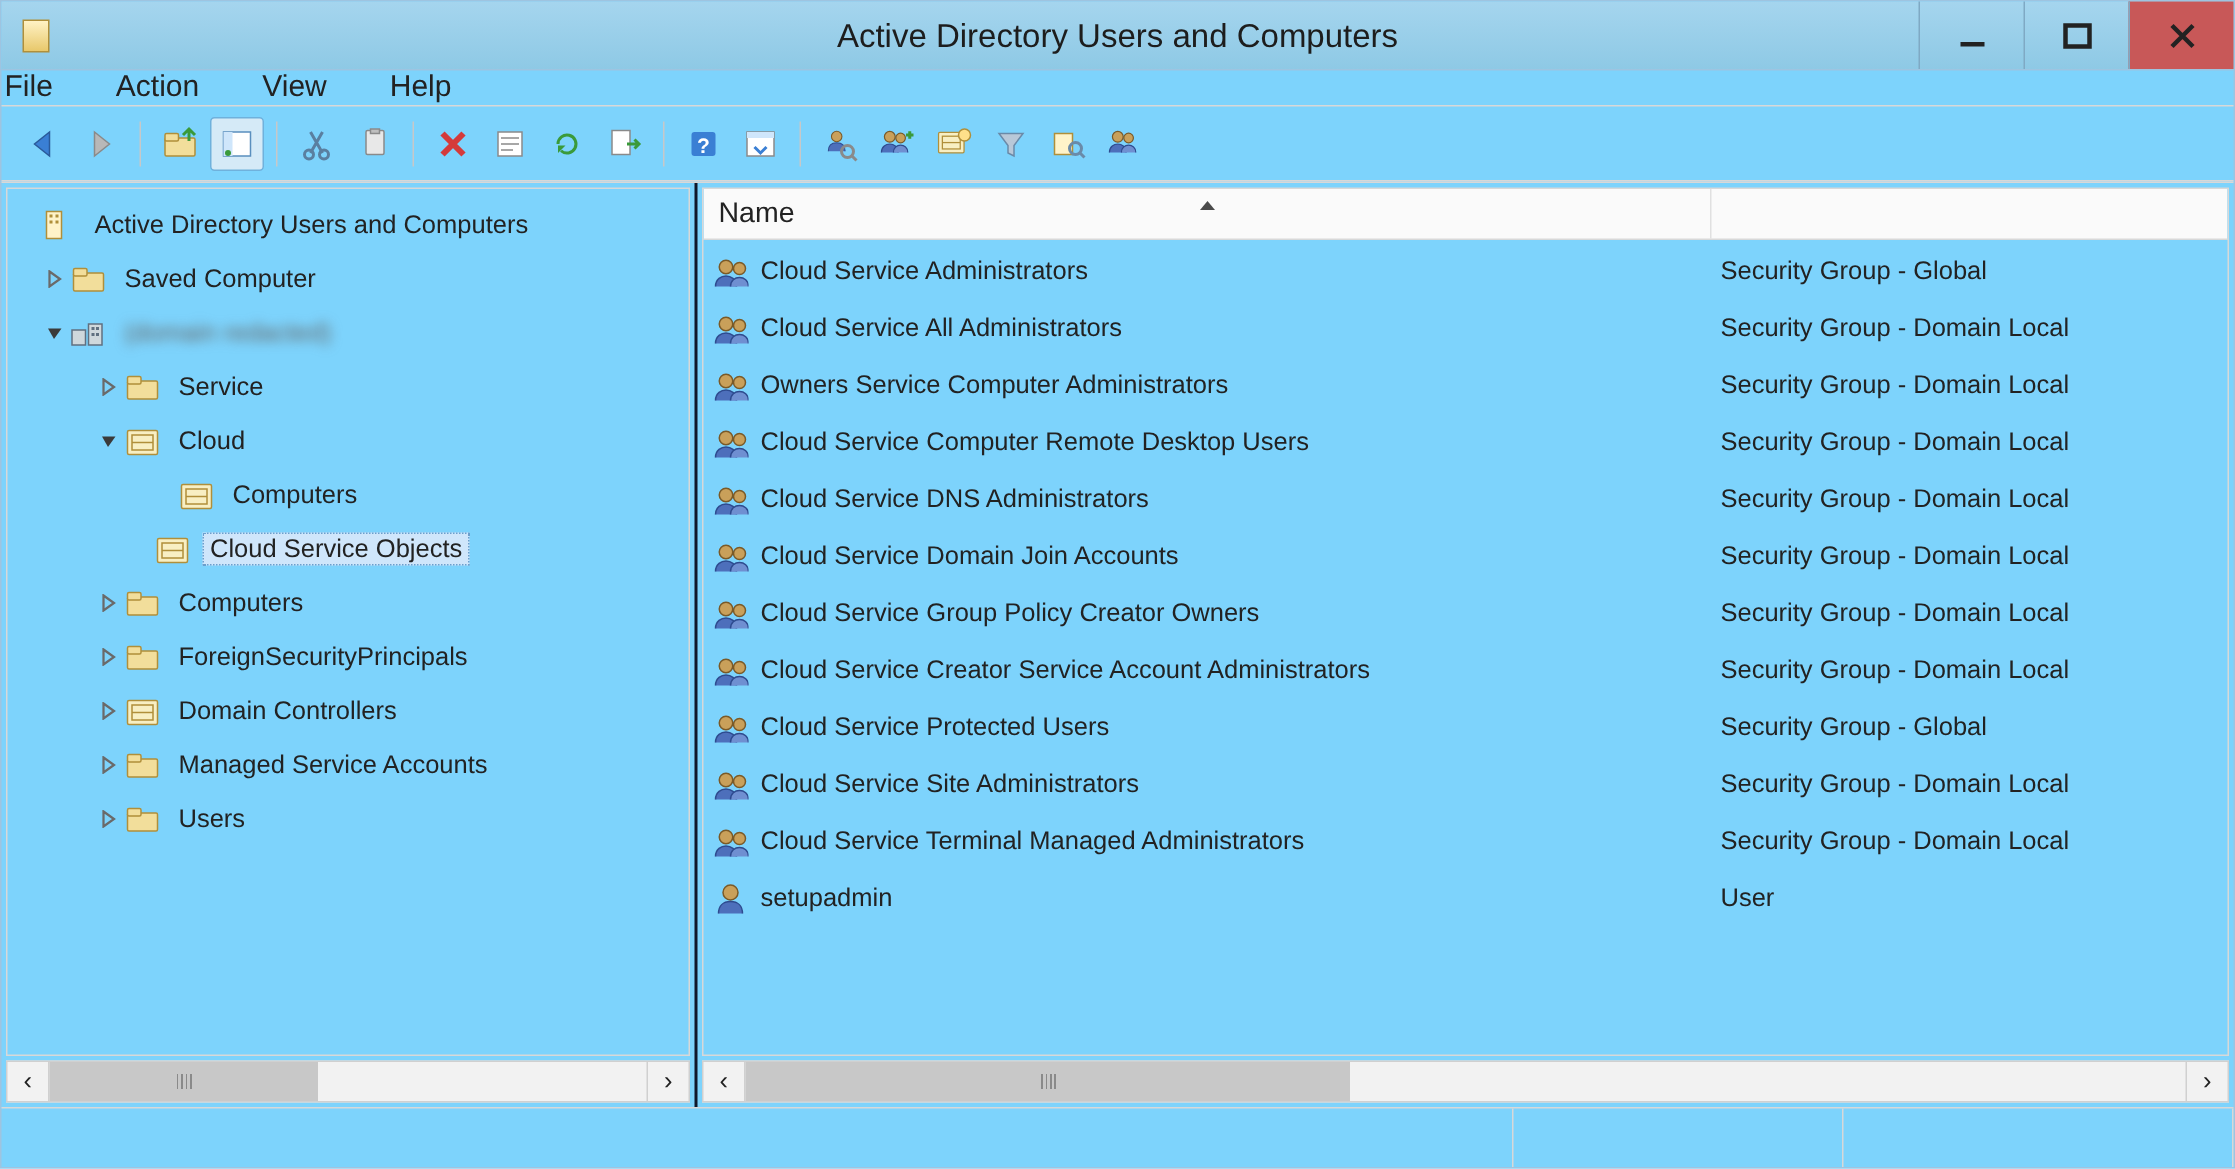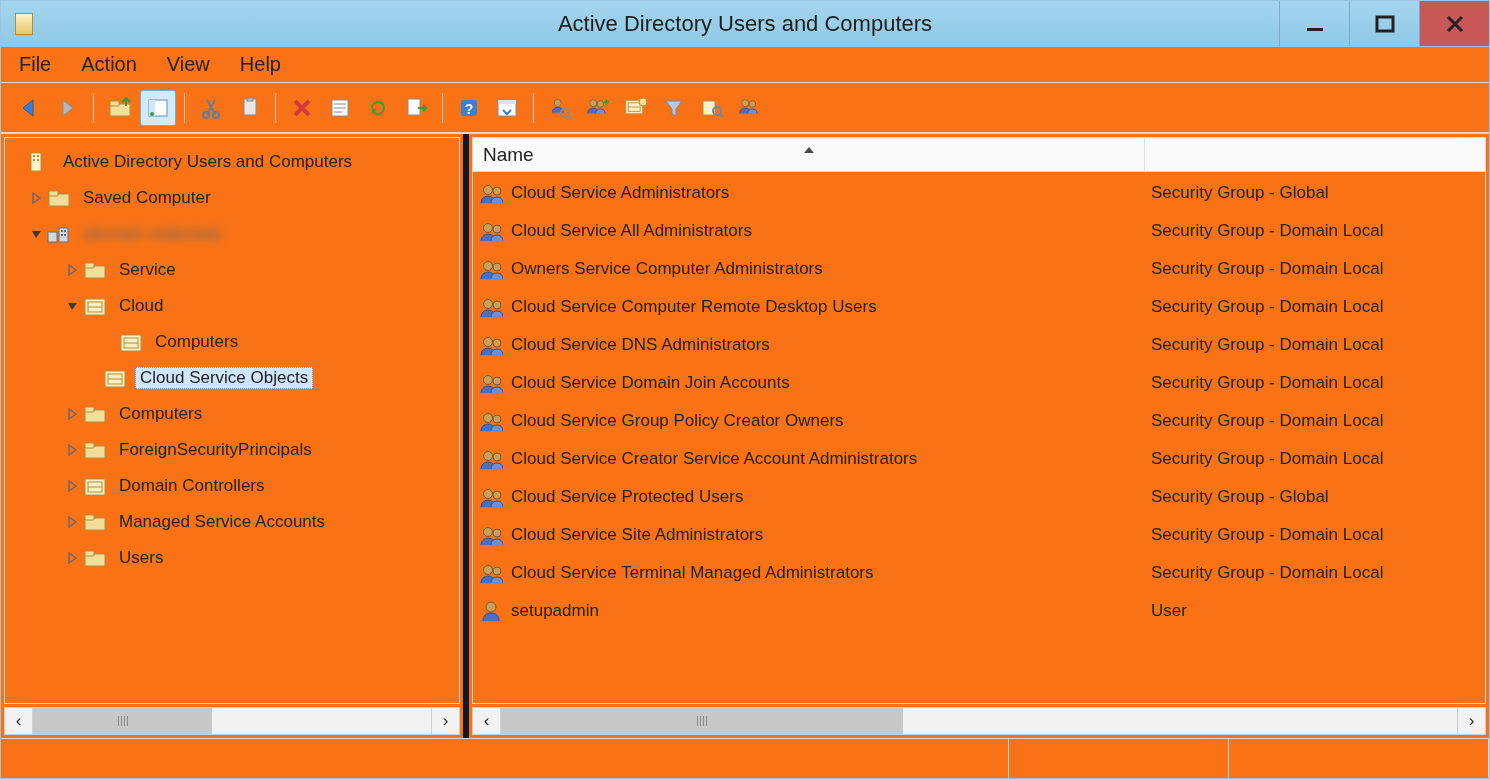--- a/index.html
+++ b/index.html
@@ -1,34 +1,34 @@
 <!DOCTYPE html>
 <html><head>
 <meta charset="utf-8">
 <style>
   * { box-sizing: border-box; }
   html, body { margin:0; padding:0; font-family: "Segoe UI", Tahoma, sans-serif; font-size:17px; color:#222; background:#fff; width:1490px; height:779px; overflow:hidden; }
-  .window { width:1490px; height:779px; display:flex; flex-direction:column; background:#f97316; border:1px solid #9ec4e0; }
+  .window { width:1490px; height:779px; display:flex; flex-direction:column; background:#7dd3fc; border:1px solid #9ec4e0; }
   .titlebar { height:46px; background:linear-gradient(#a5d5ee,#8ec9e5); display:flex; align-items:center; position:relative; border-bottom:1px solid #9ec4e0; }
   .titlebar .app-icon { width:18px; height:22px; margin-left:14px; background:linear-gradient(#fff2c5,#e8c86b); border:1px solid #b08f3a; }
   .titlebar .title { position:absolute; left:50%; transform:translateX(-50%); font-size:22px; color:#1d1d1d; }
   .winbtns { margin-left:auto; display:flex; height:100%; }
   .winbtn { width:70px; display:flex; align-items:center; justify-content:center; border-left:1px solid #7fa9c4; cursor:default; }
   .winbtn.close { background:#c85858; }
   .winbtn svg { display:block; }
-  .menubar { height:36px; display:flex; align-items:center; padding:0 18px; gap:30px; font-size:20px; border-bottom:1px solid #d8d8d8; }
+  .menubar { height:24px; display:flex; align-items:center; padding:0 2px; gap:42px; font-size:20px; border-bottom:1px solid #d8d8d8; }
   .menubar span { cursor:default; }
   .toolbar { height:50px; display:flex; align-items:center; padding:0 10px; gap:2px; border-bottom:1px solid #d8d8d8; }
   .tbtn { width:36px; height:36px; display:flex; align-items:center; justify-content:center; border:1px solid transparent; border-radius:3px; cursor:default; }
   .tbtn.active { border:1px solid #6fb1dc; background:#d5eaf7; }
   .tsep { width:1px; height:30px; background:#c8c8c8; margin:0 6px; }
   .content { flex:1; display:flex; border-top:1px solid #d8d8d8; min-height:0; }
   .pane { display:flex; flex-direction:column; min-height:0; }
   .pane.left { width:462px; }
-  .pane.right { flex:1; border-left:6px solid #0f172a; }
+  .pane.right { flex:1; border-left:2px solid #0f172a; }
   .pane-inner { flex:1; overflow:hidden; padding:6px 4px; border:1px solid #d8d8d8; margin:3px; position:relative; }
   .tree-row { display:flex; align-items:center; height:36px; white-space:nowrap; cursor:default; }
   .tree-row .exp { width:16px; height:16px; margin-right:2px; display:flex; align-items:center; justify-content:center; }
   .tree-row .exp svg { display:block; }
   .tree-row .ico { width:24px; height:24px; margin-right:8px; display:flex; align-items:center; justify-content:center; }
   .tree-row.selected .label { background:#cfe6fb; border:1px dotted #6b9fcd; padding:0 4px; }
   .tree-row .label { padding:1px 4px; }
   .blur { filter: blur(4px); color:#666; }
   .list-headers { display:flex; height:34px; border-bottom:1px solid #d8d8d8; background:#fafafa; }
   .list-header { display:flex; align-items:center; padding:0 10px; border-right:1px solid #e0e0e0; position:relative; cursor:default; font-size:19px; }

